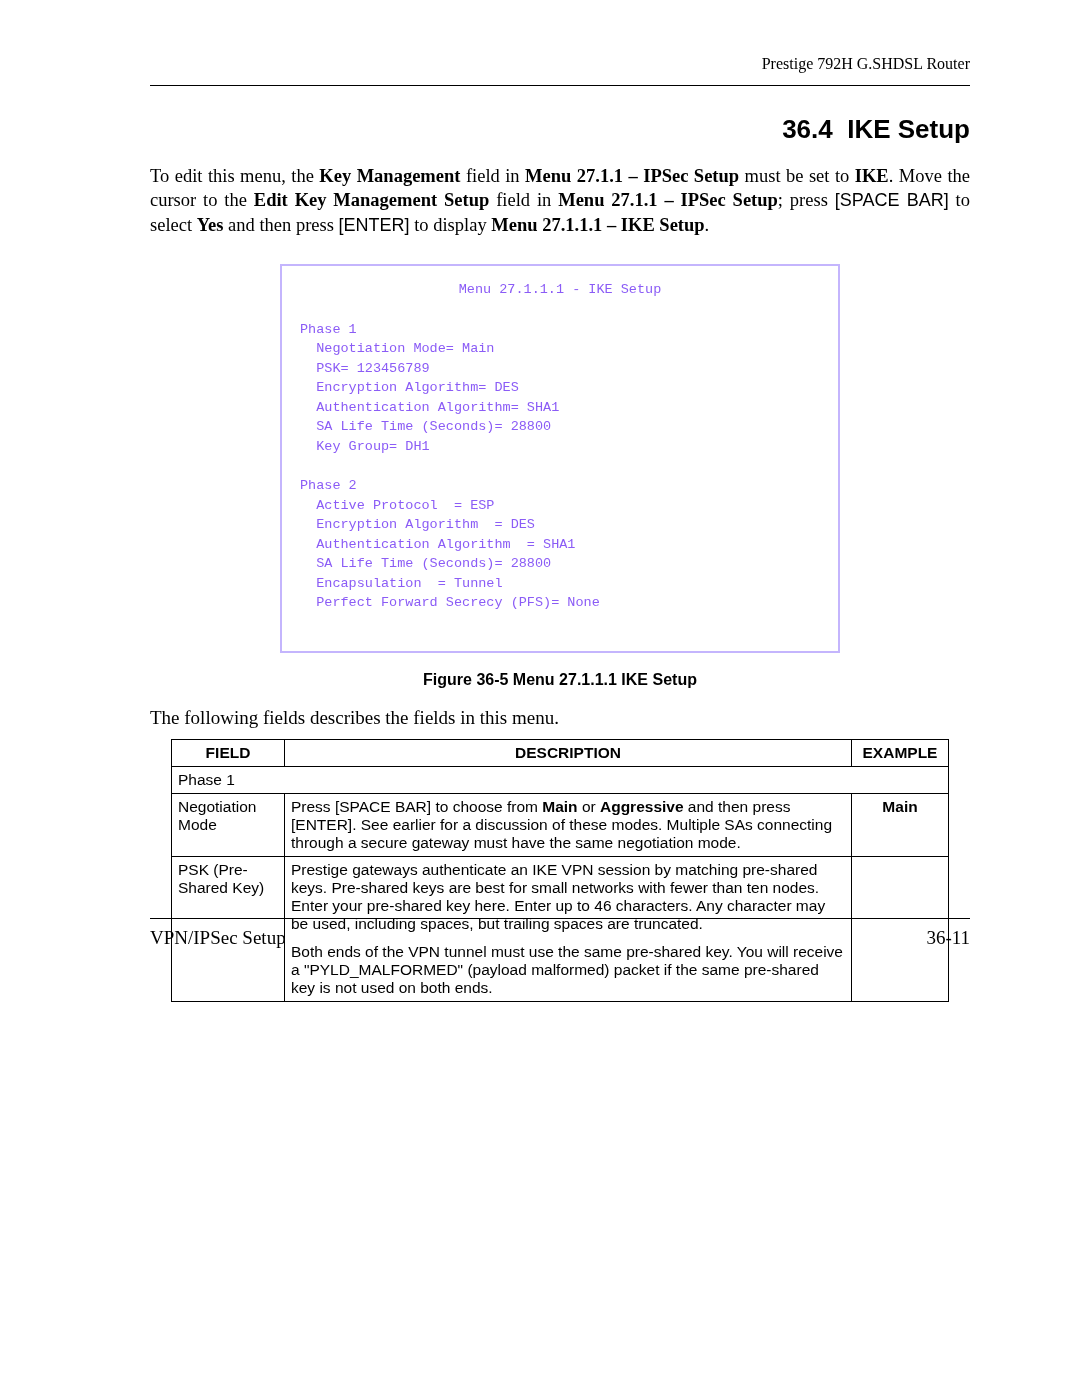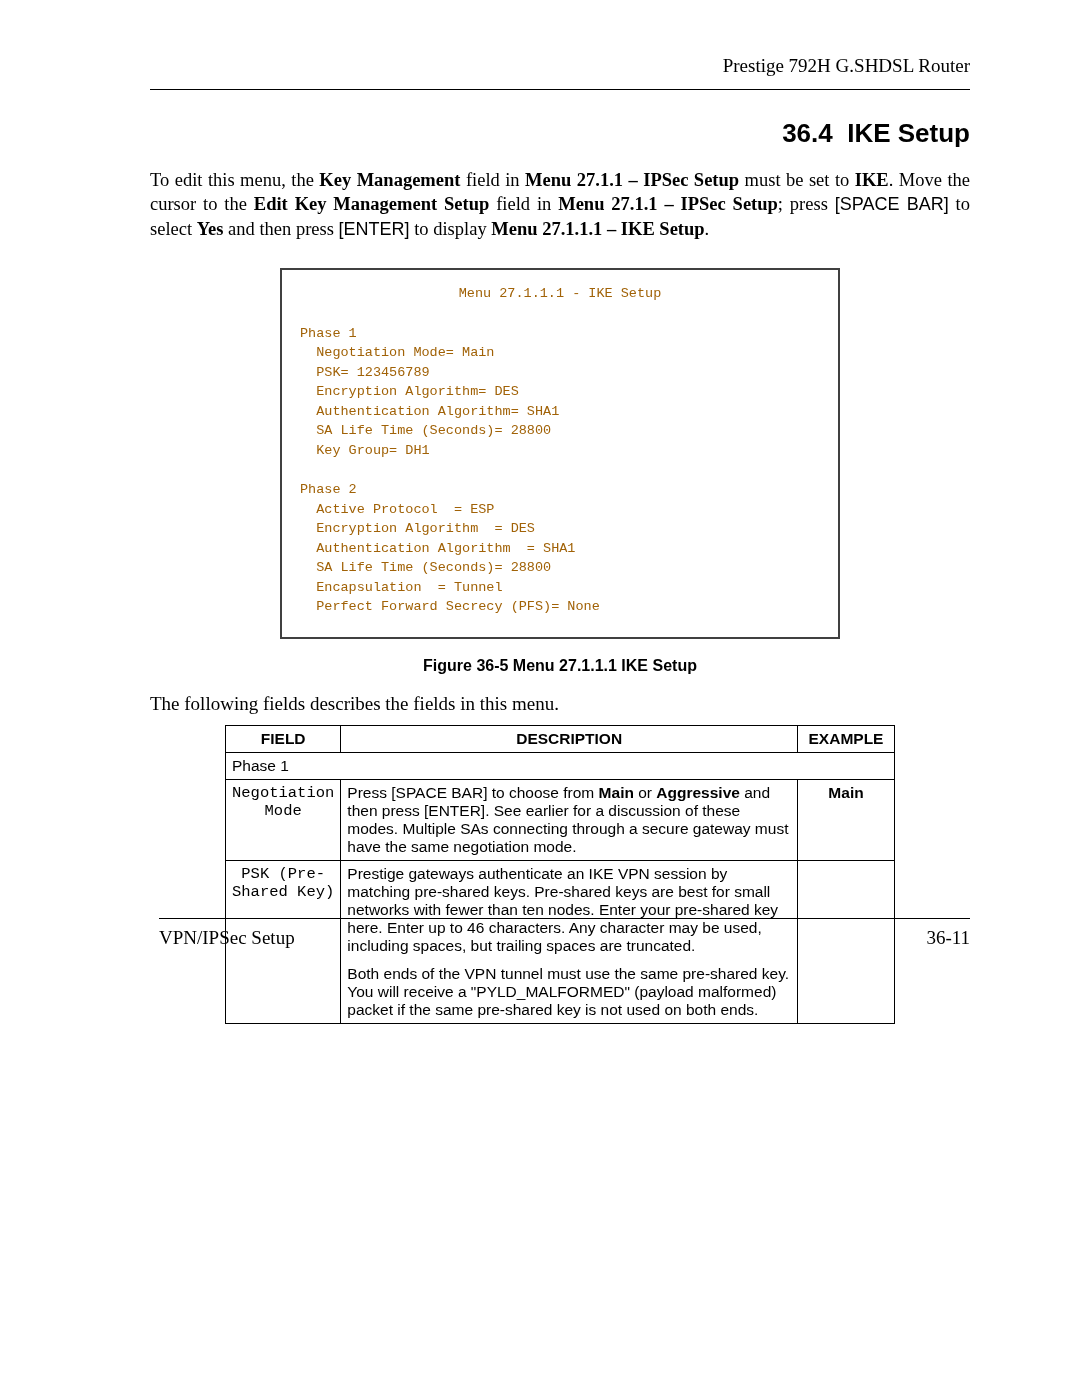--- a/index.html
+++ b/index.html
@@ -13,21 +13,21 @@
     box-sizing: border-box;
     padding: 55px 110px 0 150px;
     font-family: "Times New Roman", Times, serif;
     font-size: 18.5px;
     color: #000;
     position: relative;
   }
   .header-right {
     text-align: right;
     font-family: "Times New Roman", Times, serif;
-    font-size: 19px;
+    font-size: 16px;
     margin-bottom: 12px;
   }
   .hr {
     border: none;
     border-top: 1.5px solid #000;
     margin: 0 0 28px 0;
   }
   h2.section {
     font-family: Arial, Helvetica, sans-serif;
     font-weight: bold;
@@ -43,27 +43,27 @@
     margin-bottom: 26px;
   }
   .intro .sans {
     font-family: Arial, Helvetica, sans-serif;
     font-size: 18px;
   }
   .intro b { font-weight: bold; }
   .menu-box {
     width: 560px;
     margin: 0 auto 18px auto;
-    border: 2px solid #404040;
-    padding: 14px 18px 0 18px;
+    border: 2px solid #c4b5fd;
+    padding: 14px 18px 18px 18px;
     font-family: "Courier New", Courier, monospace;
     font-size: 13.5px;
     line-height: 1.45;
     white-space: pre;
-    color: #a16207;
+    color: #8b5cf6;
     box-sizing: border-box;
   }
   .fig-caption {
     text-align: center;
     font-family: Arial, Helvetica, sans-serif;
     font-weight: bold;
     font-size: 16px;
     margin: 8px 0 18px 0;
   }
   .body-line {
@@ -73,57 +73,56 @@
   }
   .table-caption {
     text-align: center;
     font-family: Arial, Helvetica, sans-serif;
     font-weight: bold;
     font-size: 16px;
     margin: 4px 0 6px 0;
   }
   table.fields {
     border-collapse: collapse;
-    width: 670px;
+    width: 778px;
     margin: 0 auto;
     font-family: Arial, Helvetica, sans-serif;
     font-size: 15.5px;
   }
   table.fields th, table.fields td {
     border: 1.5px solid #000;
     padding: 4px 6px;
     vertical-align: top;
   }
   table.fields th {
     font-weight: bold;
     text-align: center;
   }
   table.fields th.field-col { width: 100px; }
   table.fields th.example-col { width: 84px; }
   table.fields td.field-cell {
-    text-align: center;
-    font-family: Liberation Mono, monospace;
+    text-align: left;
   }
   table.fields td.example-cell {
     text-align: center;
     vertical-align: top;
     font-weight: bold;
   }
   table.fields td .para {
     display: block;
     margin-bottom: 10px;
   }
   table.fields td .para:last-child { margin-bottom: 0; }
   .phase-row td {
     padding: 4px 8px;
     font-weight: normal;
   }
   .footer {
     position: absolute;
-    left: 159px;
+    left: 150px;
     right: 110px;
     top: 918px;
   }
   .footer-hr {
     border: none;
     border-top: 1.5px solid #000;
     margin: 0 0 8px 0;
   }
   .footer-line {
     font-family: "Times New Roman", Times, serif;

